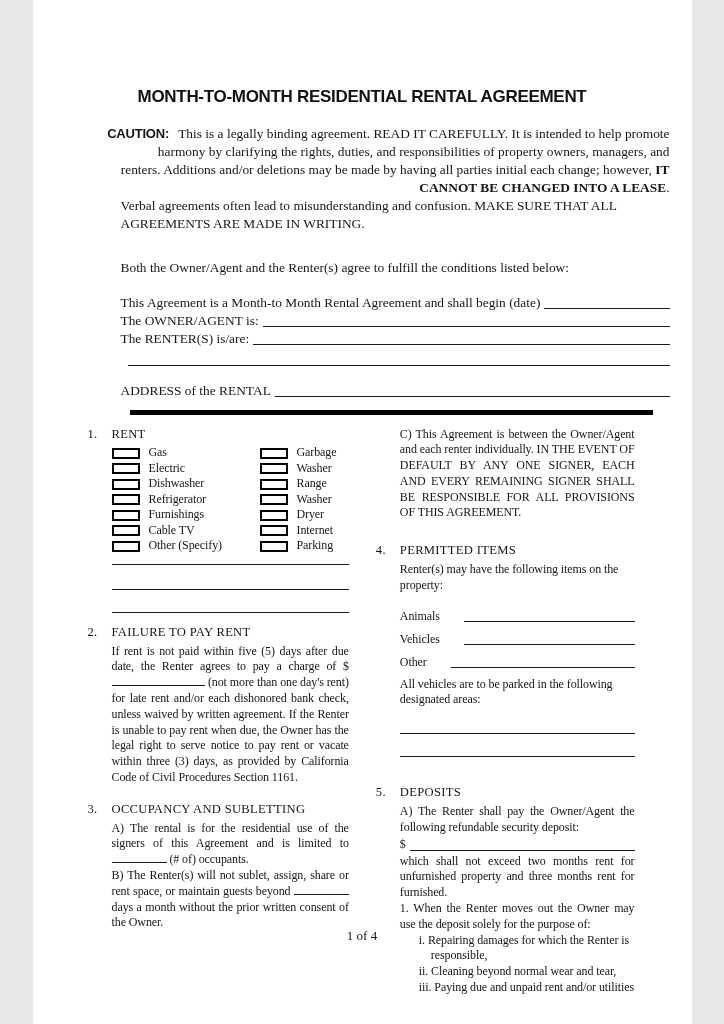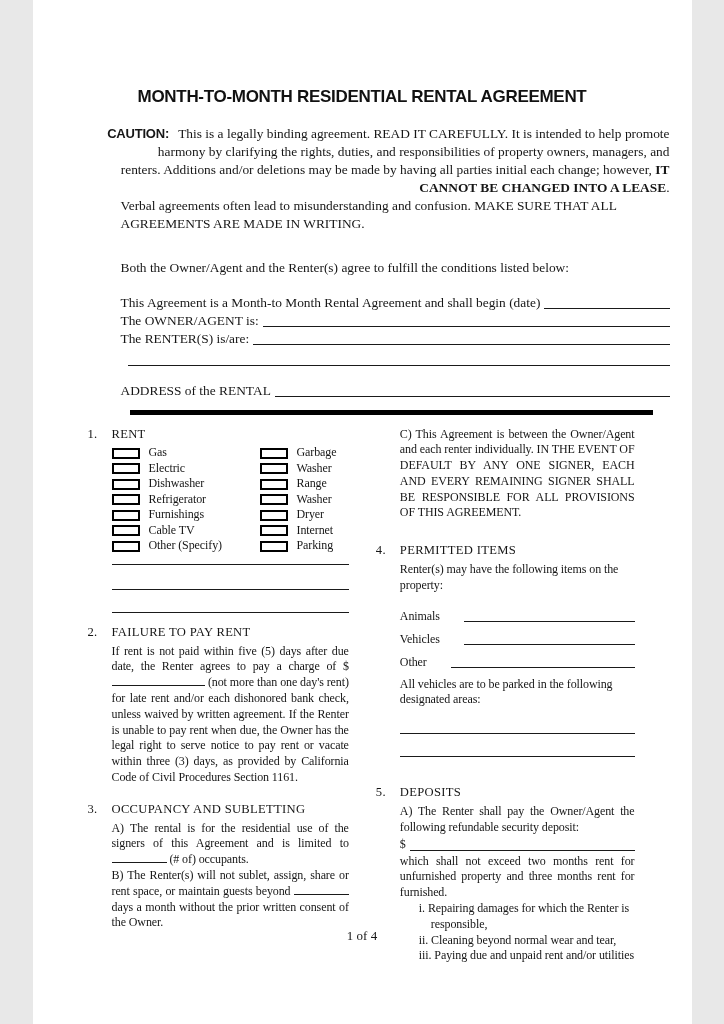--- a/index.html
+++ b/index.html
@@ -249,20 +249,21 @@
       <div class="sec sec-deposits">
         <div class="sec-head">
           <span class="sec-num">5.</span><span>DEPOSITS</span>
         </div>
         <p class="jtext">A) The Renter shall pay the Owner/Agent the following refundable security deposit:</p>
         <div class="fline dollar-line">
           <span>$</span>
           <span class="blank-fill"></span>
         </div>
         <p class="jtext">which shall not exceed two months rent for unfurnished property and three months rent for furnished.</p>
+        <p class="jtext">1. When the Renter moves out the Owner may use the deposit solely for the purpose of:</p>
         <div class="purposes">
             <div class="roman-item">i. Repairing damages for which the Renter is responsible,</div>
             <div class="roman-item">ii. Cleaning beyond normal wear and tear,</div>
             <div class="roman-item">iii. Paying due and unpaid rent and/or utilities</div>
           </div>
       </div>
 
     </div>
   </div>
 

